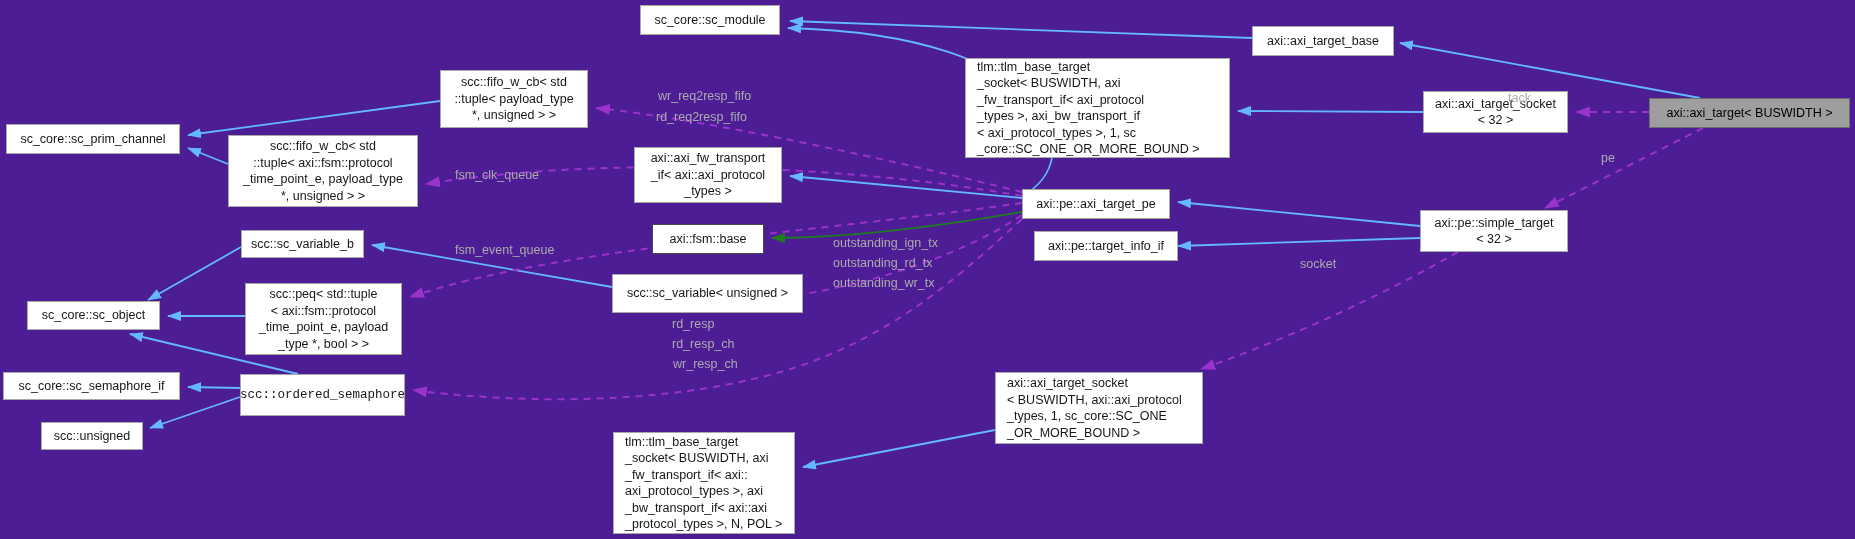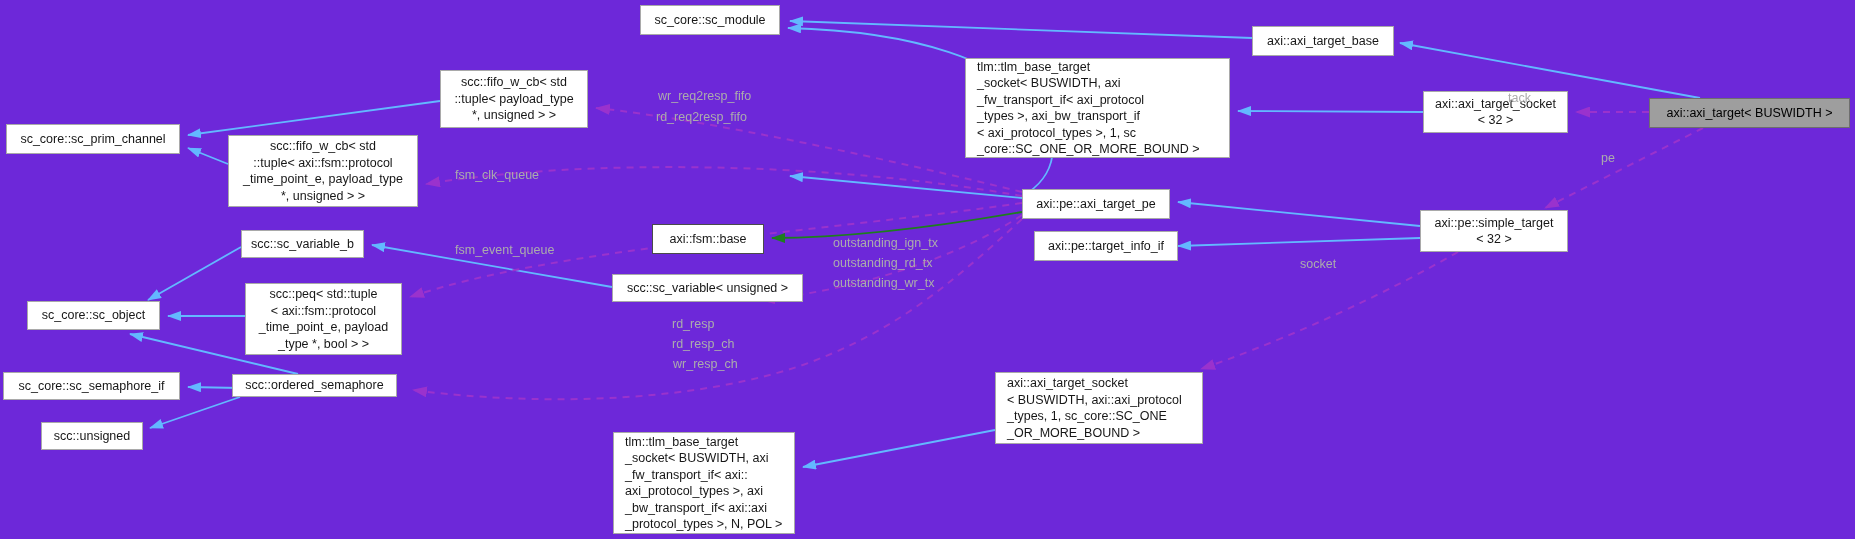--- a/index.html
+++ b/index.html
@@ -1,19 +1,19 @@
 <!DOCTYPE html>
 <html><head>
 <meta charset="utf-8">
 <style>
   html,body{margin:0;padding:0;background:#000;}
   #canvas{
     position:relative;
     width:1855px;height:539px;
-    background:#6d28d9;
+    background:#4c1d95;
     font-family:"Liberation Sans", sans-serif;
     overflow:hidden;
   }
   #edges{position:absolute;left:0;top:0;width:1855px;height:539px;}
   .edge{fill:none;stroke-width:1.8px;}
   .inh{stroke:#63B8FF;}
   .prot{stroke:#1E7E1E;}
   .use{stroke:#9A32CD;stroke-width:2px;stroke-dasharray:7 6;}
   .node{
     position:absolute;
@@ -95,37 +95,40 @@
   <div class="node" style="left:228px;top:135px;width:190px;height:72px;"><span>scc::fifo_w_cb&lt; std
 ::tuple&lt; axi::fsm::protocol
 _time_point_e, payload_type
 *, unsigned &gt; &gt;</span></div>
   <div class="node leftalign" style="left:965px;top:58px;width:265px;height:100px;"><span>tlm::tlm_base_target
 _socket&lt; BUSWIDTH, axi
 _fw_transport_if&lt; axi_protocol
 _types &gt;, axi_bw_transport_if
 &lt; axi_protocol_types &gt;, 1, sc
 _core::SC_ONE_OR_MORE_BOUND &gt;</span></div>
+  <div class="node" style="left:634px;top:147px;width:148px;height:56px;"><span>axi::axi_fw_transport
+_if&lt; axi::axi_protocol
+_types &gt;</span></div>
   <div class="node boldborder" style="left:652px;top:224px;width:112px;height:30px;"><span>axi::fsm::base</span></div>
   <div class="node" style="left:1423px;top:91px;width:145px;height:42px;"><span>axi::axi_target_socket
 &lt; 32 &gt;</span></div>
   <div class="node main" style="left:1649px;top:98px;width:201px;height:30px;"><span>axi::axi_target&lt; BUSWIDTH &gt;</span></div>
   <div class="node" style="left:1022px;top:189px;width:148px;height:30px;"><span>axi::pe::axi_target_pe</span></div>
   <div class="node" style="left:1026px;top:231px;width:144px;height:30px;margin-left:8px;"><span>axi::pe::target_info_if</span></div>
   <div class="node" style="left:1420px;top:210px;width:148px;height:42px;"><span>axi::pe::simple_target
 &lt; 32 &gt;</span></div>
   <div class="node" style="left:241px;top:230px;width:123px;height:28px;"><span>scc::sc_variable_b</span></div>
-  <div class="node" style="left:612px;top:274px;width:191px;height:28px;"><span>scc::sc_variable&lt; unsigned &gt;</span></div>
+  <div class="node" style="left:612px;top:274px;width:191px;height:39px;"><span>scc::sc_variable&lt; unsigned &gt;</span></div>
   <div class="node" style="left:27px;top:301px;width:133px;height:29px;"><span>sc_core::sc_object</span></div>
   <div class="node" style="left:245px;top:283px;width:157px;height:72px;"><span>scc::peq&lt; std::tuple
 &lt; axi::fsm::protocol
 _time_point_e, payload
 _type *, bool &gt; &gt;</span></div>
   <div class="node" style="left:3px;top:372px;width:177px;height:28px;"><span>sc_core::sc_semaphore_if</span></div>
-  <div class="node" style="left:232px;top:374px;width:165px;height:23px;"><span>scc::ordered_semaphore</span></div>
+  <div class="node" style="left:240px;top:374px;width:165px;height:42px;font-family:Liberation Mono, monospace;"><span>scc::ordered_semaphore</span></div>
   <div class="node" style="left:41px;top:422px;width:102px;height:28px;"><span>scc::unsigned</span></div>
   <div class="node leftalign" style="left:613px;top:432px;width:182px;height:102px;"><span>tlm::tlm_base_target
 _socket&lt; BUSWIDTH, axi
 _fw_transport_if&lt; axi::
 axi_protocol_types &gt;, axi
 _bw_transport_if&lt; axi::axi
 _protocol_types &gt;, N, POL &gt;</span></div>
   <div class="node leftalign" style="left:995px;top:372px;width:208px;height:72px;"><span>axi::axi_target_socket
 &lt; BUSWIDTH, axi::axi_protocol
 _types, 1, sc_core::SC_ONE

